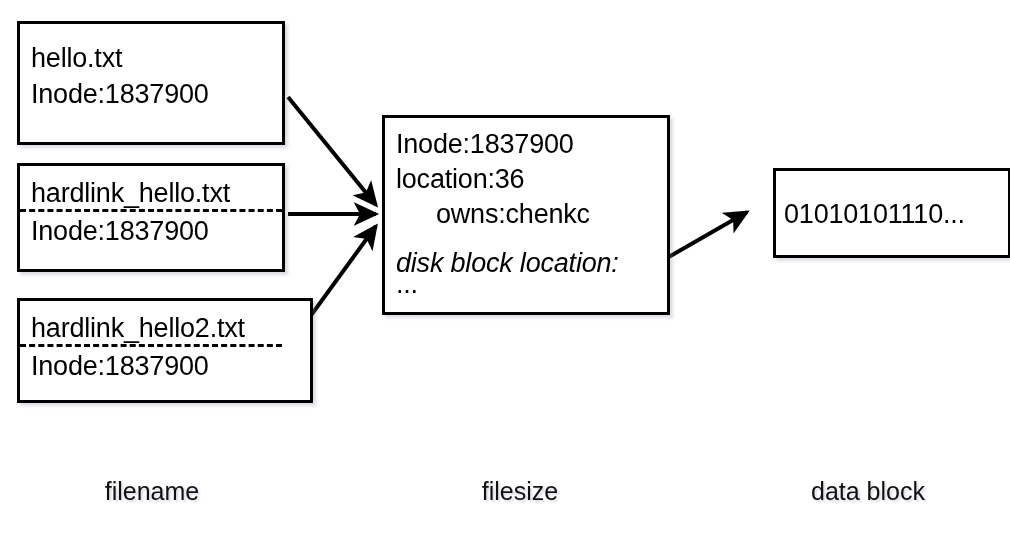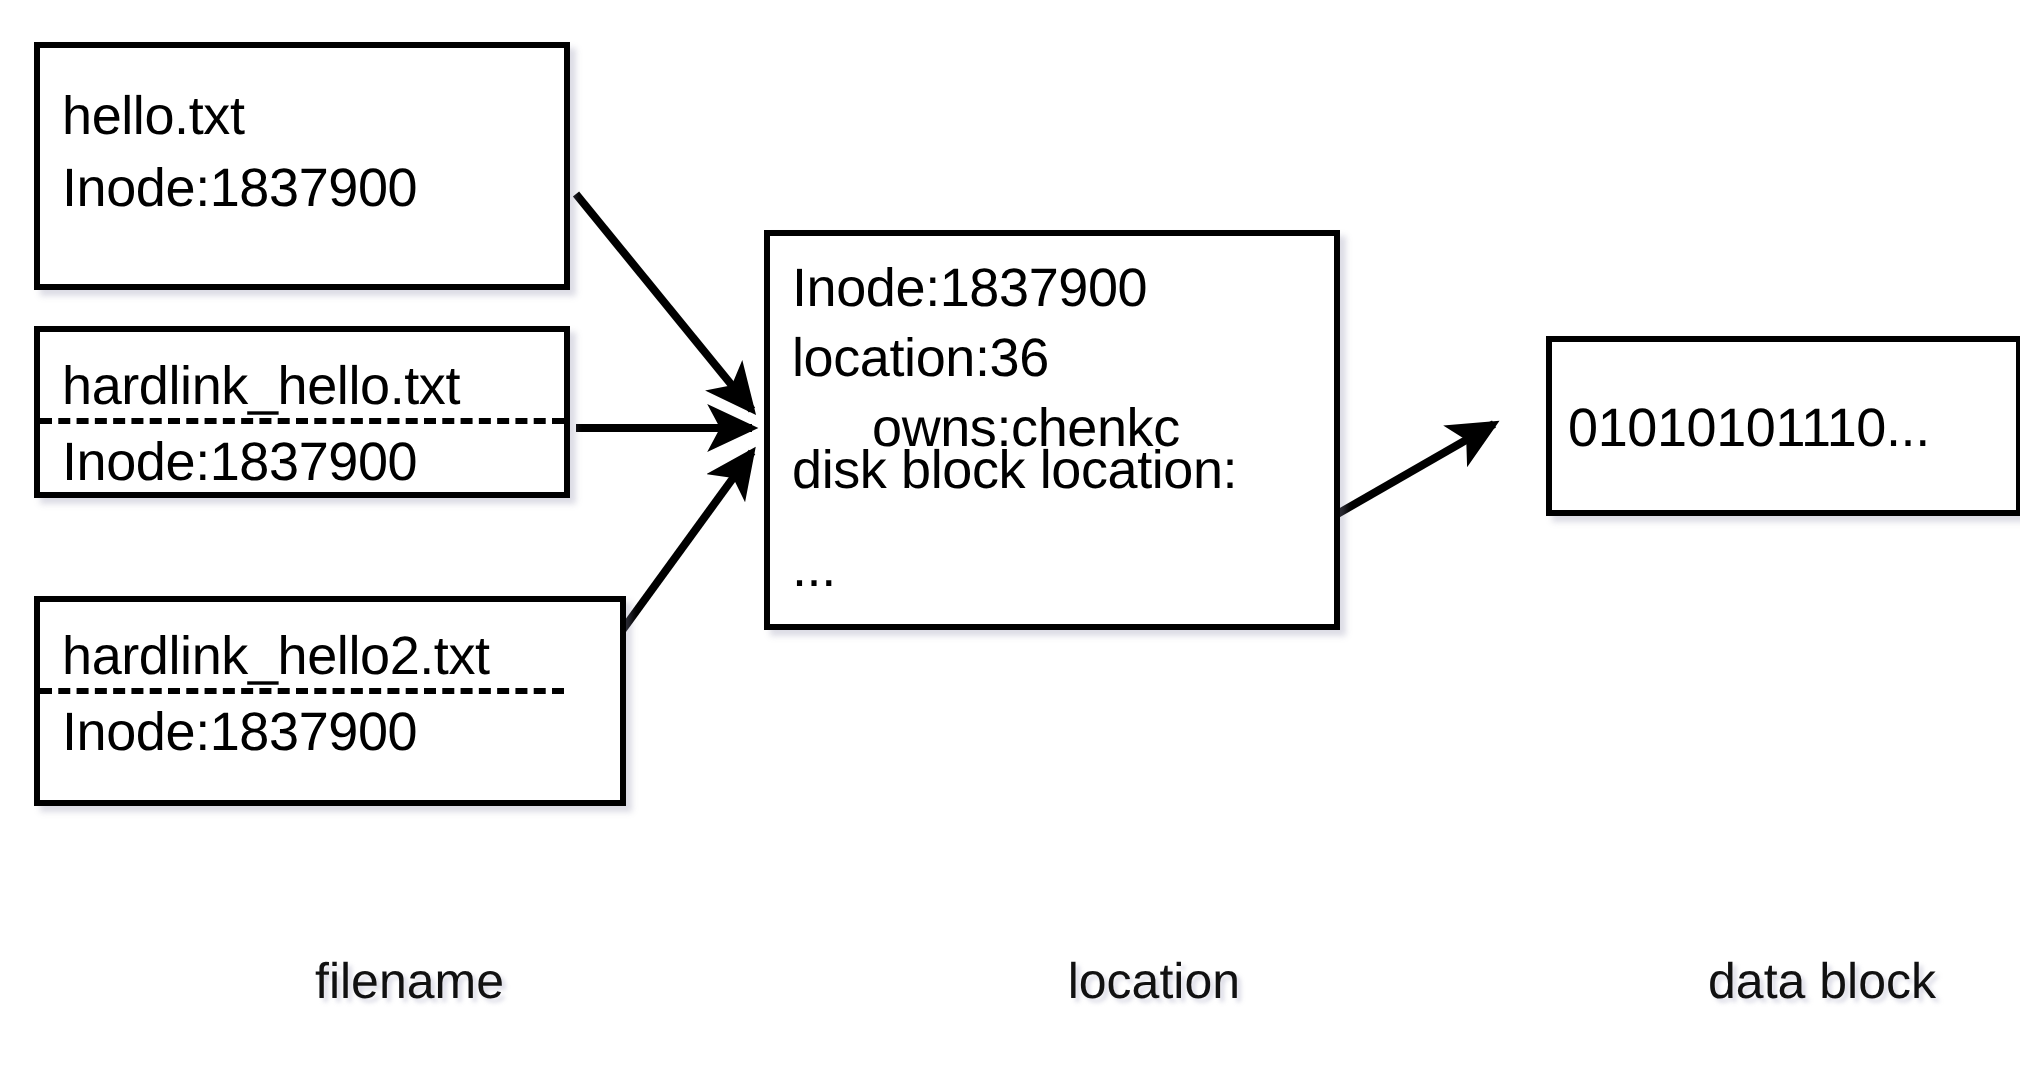--- a/index.html
+++ b/index.html
@@ -33,21 +33,21 @@
   .divider {
     position: absolute;
     border-top: 3px dashed #000000;
     height: 0;
   }
   .col-label {
     position: absolute;
     font-size: 25px;
     color: #111111;
     white-space: nowrap;
-    text-align: right;
+    text-align: center;
     text-shadow: 2px 2px 2px rgba(150,150,180,0.35);
   }
   svg.arrows {
     position: absolute;
     left: 0;
     top: 0;
     width: 1010px;
     height: 539px;
     pointer-events: none;
   }
@@ -75,41 +75,41 @@
     <g>
       <line x1="653" y1="266" x2="747" y2="212" stroke="#000000" stroke-width="4" marker-end="url(#ah)"></line>
     </g>
   </svg>
 
   <div class="box" style="left:17px; top:21px; width:268px; height:124px;">
     <div class="box-text" style="left:11px; top:16px;">hello.txt</div>
     <div class="box-text" style="left:11px; top:52px;">Inode:1837900</div>
   </div>
 
-  <div class="box" style="left:17px; top:163px; width:268px; height:86px;">
+  <div class="box" style="left:17px; top:163px; width:268px; height:109px;">
     <div class="box-text" style="left:11px; top:9px;">hardlink_hello.txt</div>
     <div class="divider" style="left:0px; top:43px; width:262px;"></div>
     <div class="box-text" style="left:11px; top:47px;">Inode:1837900</div>
   </div>
 
   <div class="box" style="left:17px; top:298px; width:296px; height:105px;">
     <div class="box-text" style="left:11px; top:9px;">hardlink_hello2.txt</div>
     <div class="divider" style="left:0px; top:43px; width:262px;"></div>
     <div class="box-text" style="left:11px; top:47px;">Inode:1837900</div>
   </div>
 
   <div class="box" style="left:382px; top:115px; width:288px; height:200px;">
     <div class="box-text" style="left:11px; top:8px;">Inode:1837900</div>
     <div class="box-text" style="left:11px; top:43px;">location:36</div>
     <div class="box-text" style="left:11px; top:78px;margin-left:40px;">owns:chenkc</div>
-    <div class="box-text" style="left:11px; top:99px;">disk block location:</div>
+    <div class="box-text" style="left:11px; top:127px;font-style:italic;">disk block location:</div>
     <div class="box-text" style="left:11px; top:148px;">...</div>
   </div>
 
   <div class="box" style="left:750px; top:168px; width:238px; height:90px;margin-left:23px;">
     <div class="box-text" style="left:8px; top:25px;">01010101110...</div>
   </div>
 
   <div class="col-label" style="left:52px; top:477px; width:200px;">filename</div>
-  <div class="col-label" style="left:420px; top:477px; width:200px;">location</div>
+  <div class="col-label" style="left:420px; top:477px; width:200px;">filesize</div>
   <div class="col-label" style="left:768px; top:477px; width:200px;">data block</div>
 
 </div>
 
 </body></html>

